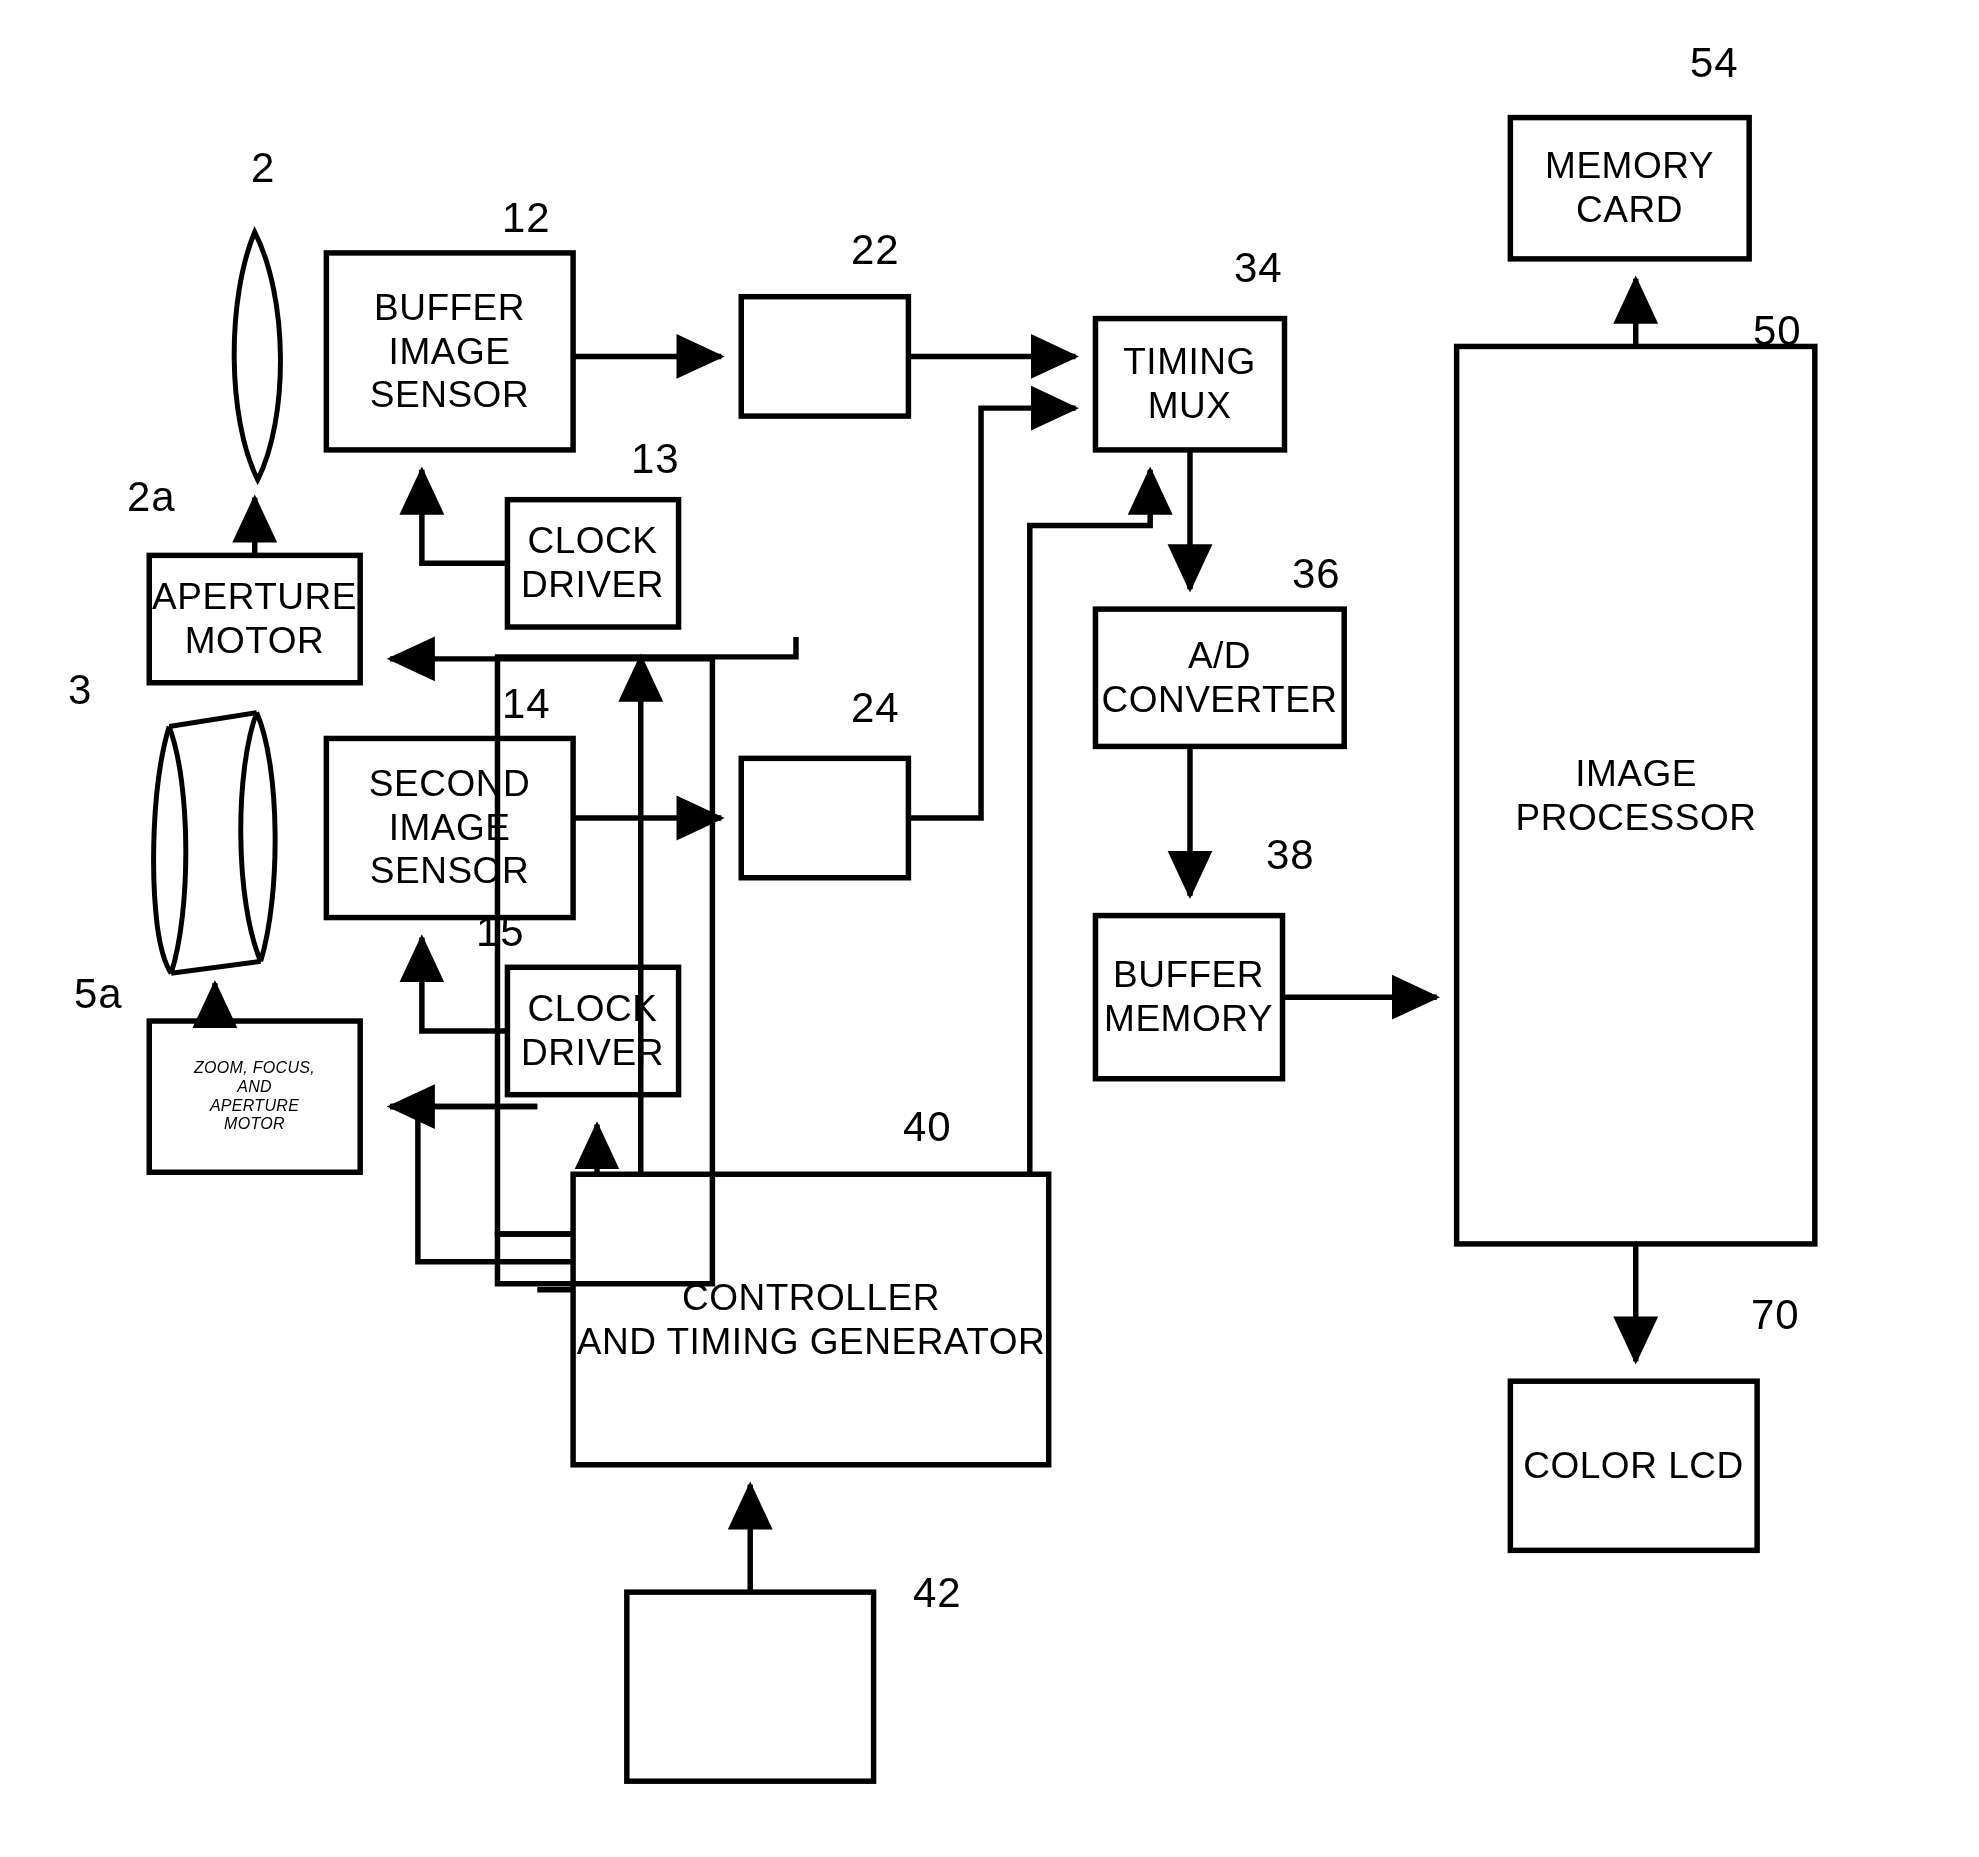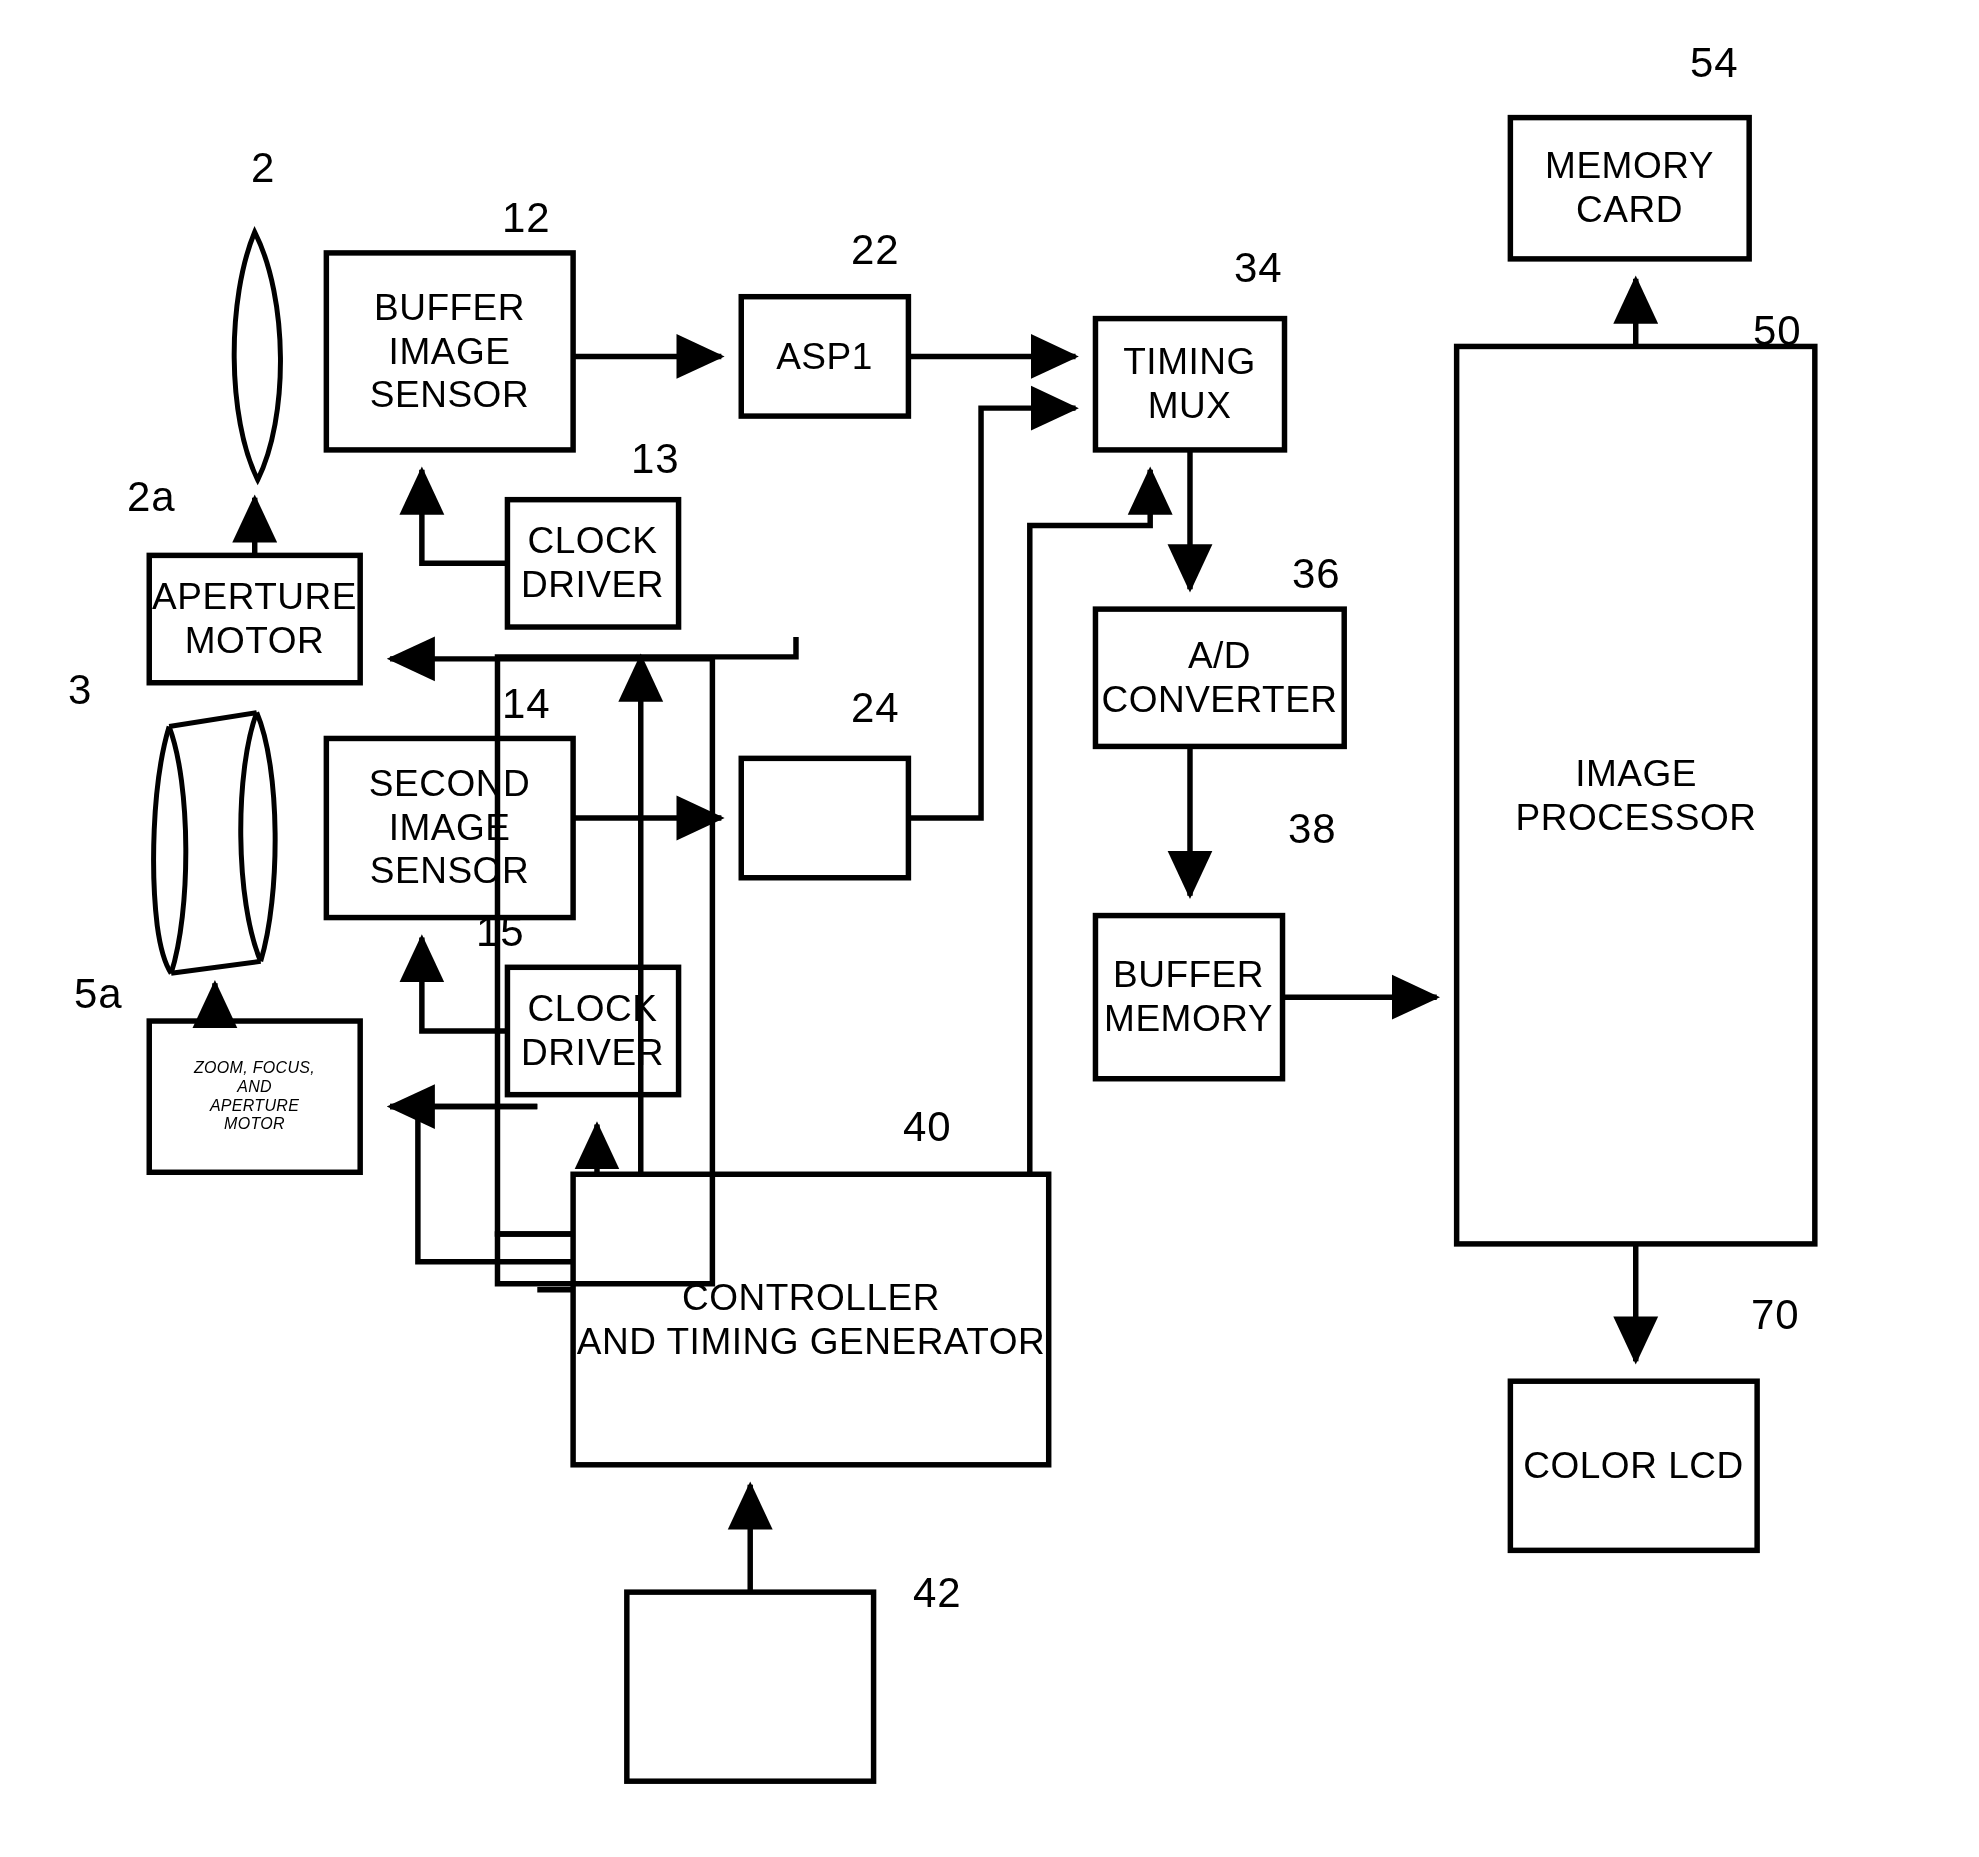--- a/index.html
+++ b/index.html
@@ -152,21 +152,20 @@
 DRIVER</div>
 
   <div class="blk-label fs-main" style="left:149px; top:555px; width:211px; height:127px;">APERTURE
 MOTOR</div>
 
   <div class="blk-label fs-small" style="left:149px; top:1021px; width:211px; height:151px;">ZOOM, FOCUS,
 AND
 APERTURE
 MOTOR</div>
 
-  <div class="blk-label fs-main" style="left:741px; top:297px; width:167px; height:119px;">ASP1</div>
 
 
   <div class="blk-label fs-main" style="left:1095px; top:318px; width:189px; height:131px;">TIMING
 MUX</div>
 
   <div class="blk-label fs-main" style="left:1095px; top:609px; width:249px; height:137px;">A/D
 CONVERTER</div>
 
   <div class="blk-label fs-main" style="left:1095px; top:915px; width:187px; height:163px;">BUFFER
 MEMORY</div>
@@ -188,21 +187,21 @@
   <div class="ref-num" style="left:68px;   top:669px;">3</div>
   <div class="ref-num" style="left:74px;   top:973px;">5a</div>
   <div class="ref-num" style="left:502px;  top:197px;">12</div>
   <div class="ref-num" style="left:631px;  top:438px;">13</div>
   <div class="ref-num" style="left:502px;  top:683px;">14</div>
   <div class="ref-num" style="left:476px;  top:911px;">15</div>
   <div class="ref-num" style="left:851px;  top:229px;">22</div>
   <div class="ref-num" style="left:851px;  top:687px;">24</div>
   <div class="ref-num" style="left:1234px; top:247px;">34</div>
   <div class="ref-num" style="left:1292px; top:553px;">36</div>
-  <div class="ref-num" style="left:1266px; top:808px;margin-left:22px;">38</div>
+  <div class="ref-num" style="left:1266px; top:834px;">38</div>
   <div class="ref-num" style="left:903px;  top:1106px;text-align:center;">40</div>
   <div class="ref-num" style="left:913px;  top:1572px;">42</div>
   <div class="ref-num" style="left:1753px; top:310px;">50</div>
   <div class="ref-num" style="left:1690px; top:42px;">54</div>
   <div class="ref-num" style="left:1751px; top:1294px;">70</div>
 
 </div>
 
 
 </body></html>

